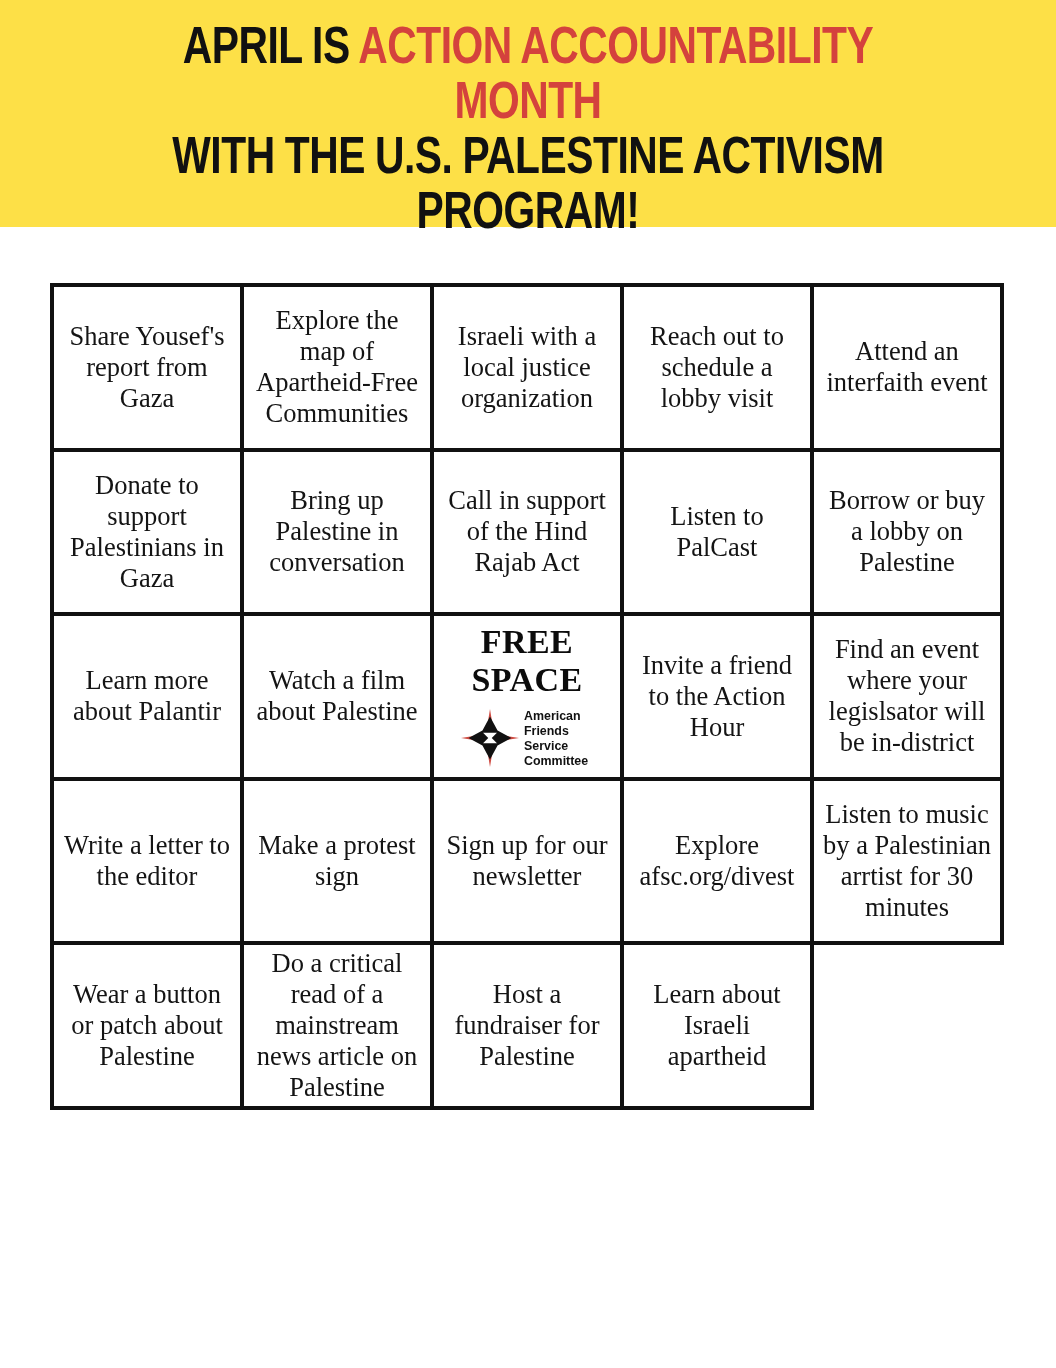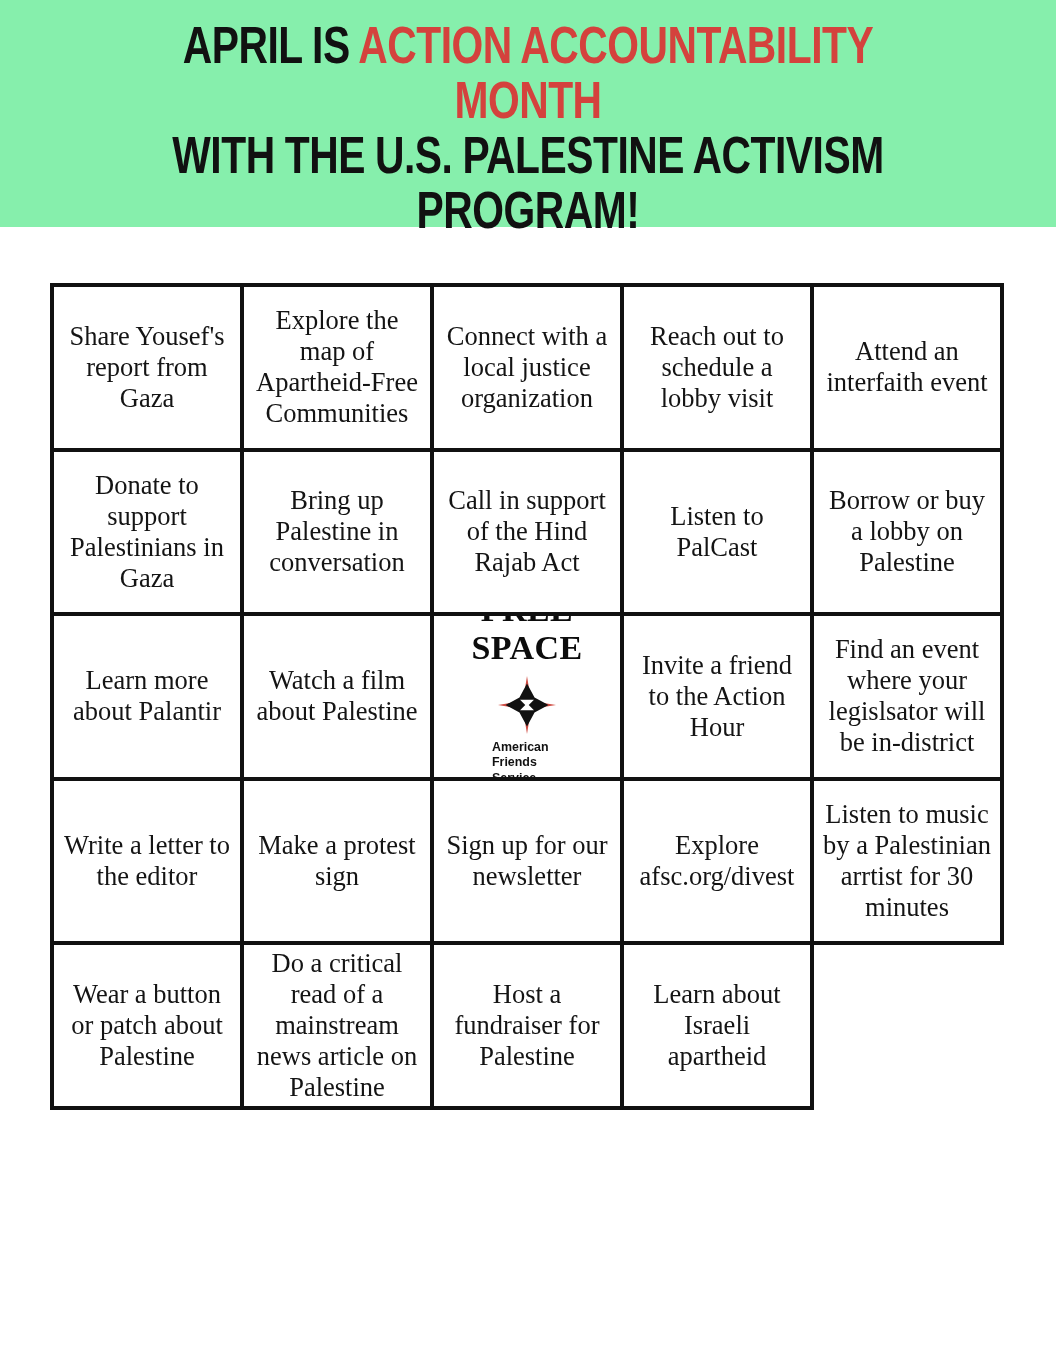--- a/index.html
+++ b/index.html
@@ -14,21 +14,21 @@
     overflow: hidden;
   }
 
   
   #header-banner {
     position: absolute;
     left: 0;
     top: 0;
     width: 1056px;
     height: 227px;
-    background: #86efac;
+    background: #fde047;
     box-sizing: border-box;
     display: flex;
     align-items: flex-start;
     justify-content: center;
   }
   #header-title {
     margin: 0;
     padding: 18px 30px 0 30px;
     width: 100%;
     box-sizing: border-box;
@@ -91,21 +91,21 @@
   #free-space-label {
     font-weight: 700;
     font-size: 34px;
     line-height: 1.12;
     letter-spacing: 0.4px;
     color: #0c0c0c;
     margin-bottom: 9px;
   }
   #afsc-logo {
     display: flex;
-    flex-direction: column;
+    flex-direction: row;
     align-items: center;
     justify-content: center;
     gap: 5px;
   }
   #afsc-logo-mark {
     width: 58px;
     height: 58px;
     flex: 0 0 58px;
   }
   #afsc-logo-text {
@@ -130,21 +130,21 @@
 </div>
 
 <div id="bingo-grid">
     <div class="bingo-cell">
       <span class="cell-text">Share Yousef's report from Gaza</span>
     </div>
     <div class="bingo-cell">
       <span class="cell-text">Explore the map of Apartheid-Free Communities</span>
     </div>
     <div class="bingo-cell">
-      <span class="cell-text">Connect with a local justice organization</span>
+      <span class="cell-text">Israeli with a local justice organization</span>
     </div>
     <div class="bingo-cell">
       <span class="cell-text">Reach out to schedule a lobby visit</span>
     </div>
     <div class="bingo-cell">
       <span class="cell-text">Attend an interfaith event</span>
     </div>
     <div class="bingo-cell">
       <span class="cell-text">Donate to support Palestinians in Gaza</span>
     </div>

